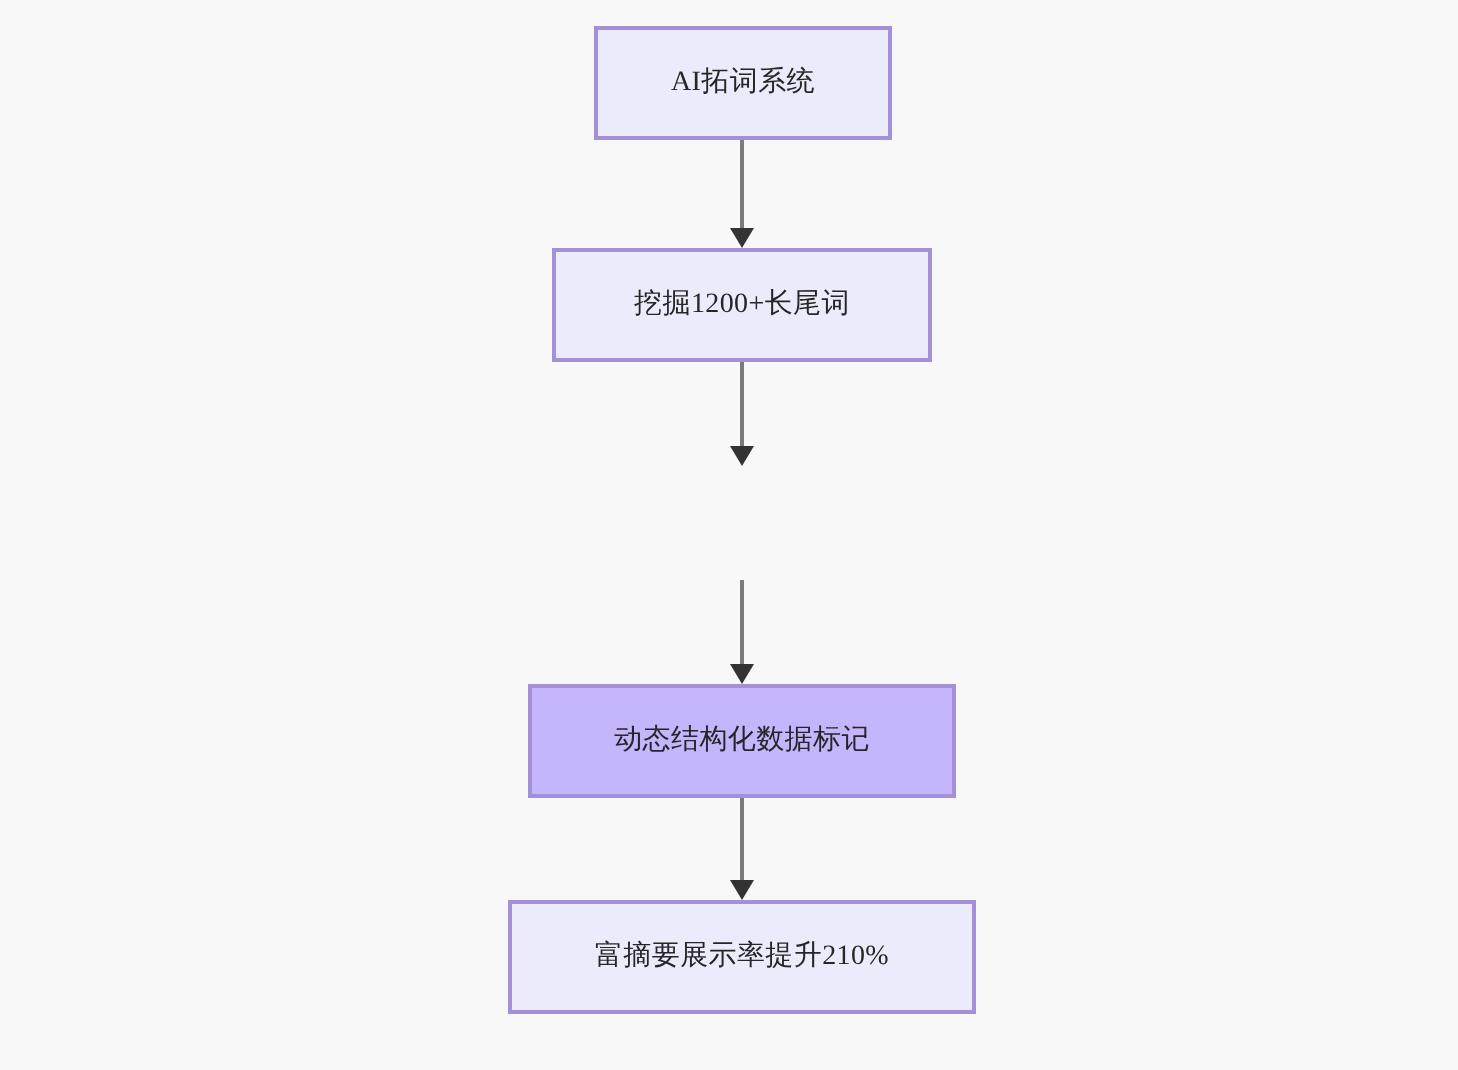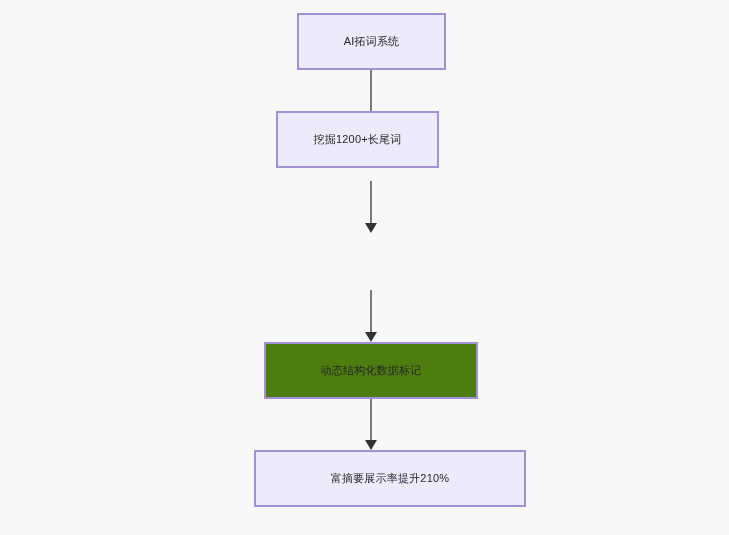--- a/index.html
+++ b/index.html
@@ -22,25 +22,26 @@
     position: absolute;
     box-sizing: border-box;
     background: #ecebfb;
     border: 2px solid #a390d8;
     display: flex;
     align-items: center;
     justify-content: center;
     height: 57px;
   }
   .node-label {
-    font-size: 11px;
+    font-size: 14px;
     line-height: 1;
     color: #262626;
     white-space: nowrap;
     letter-spacing: 0.2px;
+    font-family: Liberation Serif, serif;
   }
   .edge {
     position: absolute;
     width: 14px;
     pointer-events: none;
   }
   .edge-line {
     position: absolute;
     left: 6px;
     top: 0;
@@ -75,23 +76,23 @@
     <div class="edge-head" style="top: 42px; border-top-color: rgb(51, 51, 51);"></div>
   </div>
   <div class="edge" id="edge-3" style="left: 364px; top: 399px; height: 51px;">
     <div class="edge-line" style="height: 42px; background: rgb(123, 123, 123);"></div>
     <div class="edge-head" style="top: 41px; border-top-color: rgb(51, 51, 51);"></div>
   </div>
 
   <div class="node" id="node-0" style="left: 297px; top: 13px; width: 149px; background: rgb(236, 235, 251); border-color: rgb(163, 144, 216);">
     <span class="node-label">AI拓词系统</span>
   </div>
-  <div class="node" id="node-1" style="left: 276px; top: 111px; width: 163px; background: rgb(236, 235, 251); border-color: rgb(163, 144, 216);">
+  <div class="node" id="node-1" style="left: 276px; top: 124px; width: 190px; background: rgb(236, 235, 251); border-color: rgb(163, 144, 216);">
     <span class="node-label">挖掘1200+长尾词</span>
   </div>
-  <div class="node" id="node-3" style="left: 264px; top: 342px; width: 214px; background: #4d7c0f; border-color: rgb(163, 144, 216);">
+  <div class="node" id="node-3" style="left: 264px; top: 342px; width: 214px; background: #c4b5fd; border-color: rgb(163, 144, 216);">
     <span class="node-label">动态结构化数据标记</span>
   </div>
-  <div class="node" id="node-4" style="left: 254px; top: 450px; width: 272px; background: rgb(236, 235, 251); border-color: rgb(163, 144, 216);">
+  <div class="node" id="node-4" style="left: 254px; top: 450px; width: 234px; background: rgb(236, 235, 251); border-color: rgb(163, 144, 216);">
     <span class="node-label">富摘要展示率提升210%</span>
   </div>
 
 </div>
 
 </body></html>

